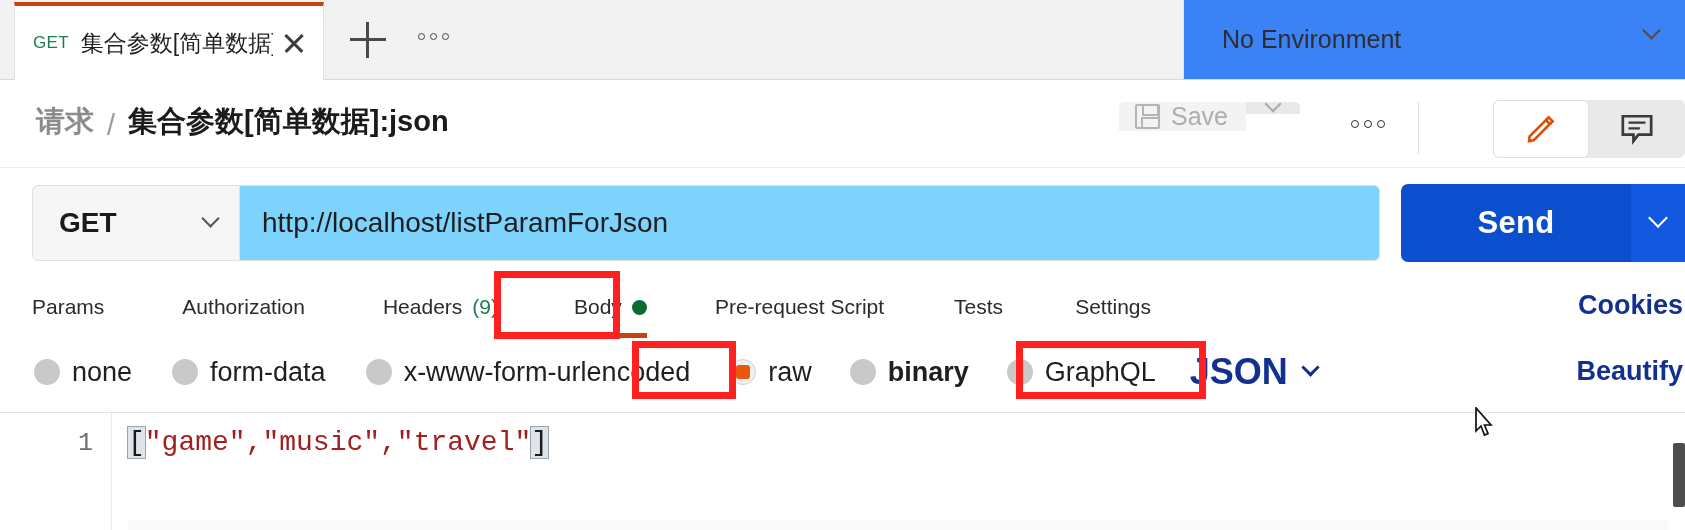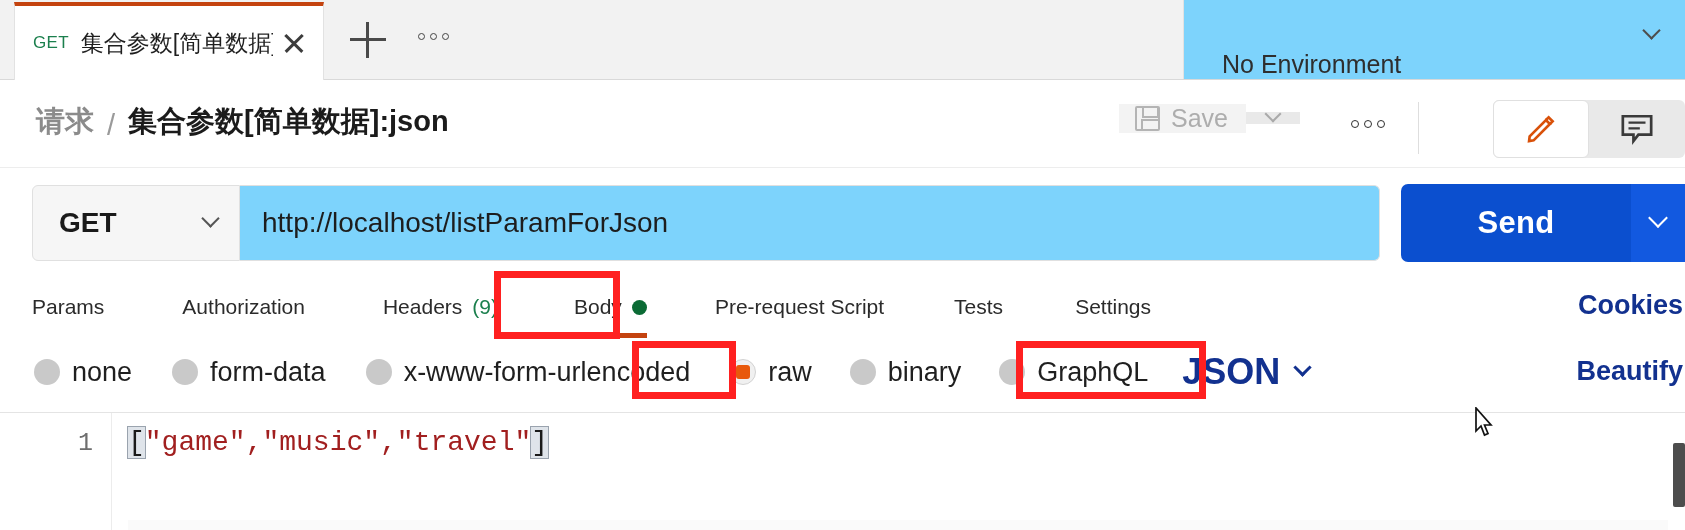--- a/index.html
+++ b/index.html
@@ -78,23 +78,23 @@
     display: flex; gap: 5px;
   }
   .tab-dots i {
     display: block; width: 7px; height: 7px; border-radius: 50%;
     border: 1.6px solid #454545;
   }
 
   .env-area {
     position: absolute; right: 0; top: 0;
     width: 502px; height: 79px;
-    background: #7dd3fc;
+    background: #3b82f6;
     border-left: 1px solid #e2e2e2;
-    display: flex; align-items: flex-end;
+    display: flex; align-items: center;
   }
   .env-label {
     margin-left: 38px;
     font-size: 25px;
     color: #2e2e2e;
   }
   .env-caret {
     position: absolute; right: 14px; top: 27px;
     width: 26px; height: 26px;
   }
@@ -117,22 +117,22 @@
   .crumb {
     position: absolute; left: 36px; top: 22px;
     display: flex; align-items: flex-end;
     font-size: 29px;
   }
   .crumb-root { color: #8b8b8b; font-weight: 700; }
   .crumb-sep { color: #9a9a9a; margin: 0 13px; font-weight: 400; }
   .crumb-leaf { color: #1b1b1b; font-weight: 700; }
 
   .save-group {
-    position: absolute; right: 385px; top: 12px;
-    display: flex; align-items: center;
+    position: absolute; right: 385px; top: 22px;
+    display: flex; align-items: flex-start;
     height: 52px;
     border-radius: 5px; overflow: hidden;
   }
   .save-btn {
     display: flex; align-items: center; gap: 11px;
     background: #f3f3f3;
     padding: 0 18px 0 16px;
     color: #adadad;
     font-size: 25px;
   }
@@ -487,21 +487,21 @@
       <span>form-data</span>
     </div>
     <div class="radio-item" style="margin-left:40px;">
       <span class="radio"></span>
       <span>x-www-form-urlencoded</span>
     </div>
     <div class="radio-item" style="margin-left:40px;">
       <span class="radio selected"></span>
       <span>raw</span>
     </div>
-    <div class="radio-item" style="margin-left:38px;">
+    <div class="radio-item" style="margin-left:38px;font-weight:bold;">
       <span class="radio"></span>
       <span>binary</span>
     </div>
     <div class="radio-item" style="margin-left:38px;">
       <span class="radio"></span>
       <span>GraphQL</span>
     </div>
     <div class="json-select" style="margin-left:34px;">
       <span>JSON</span>
       <span class="caret" style="position:relative;top:-5px;"></span>

